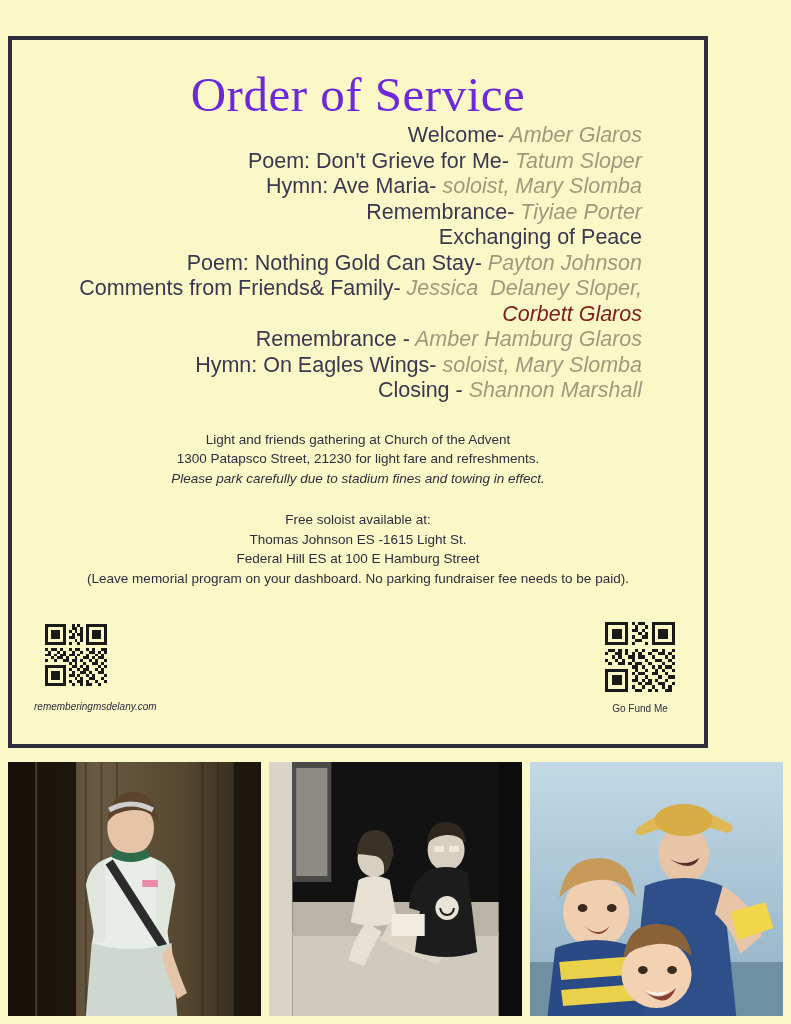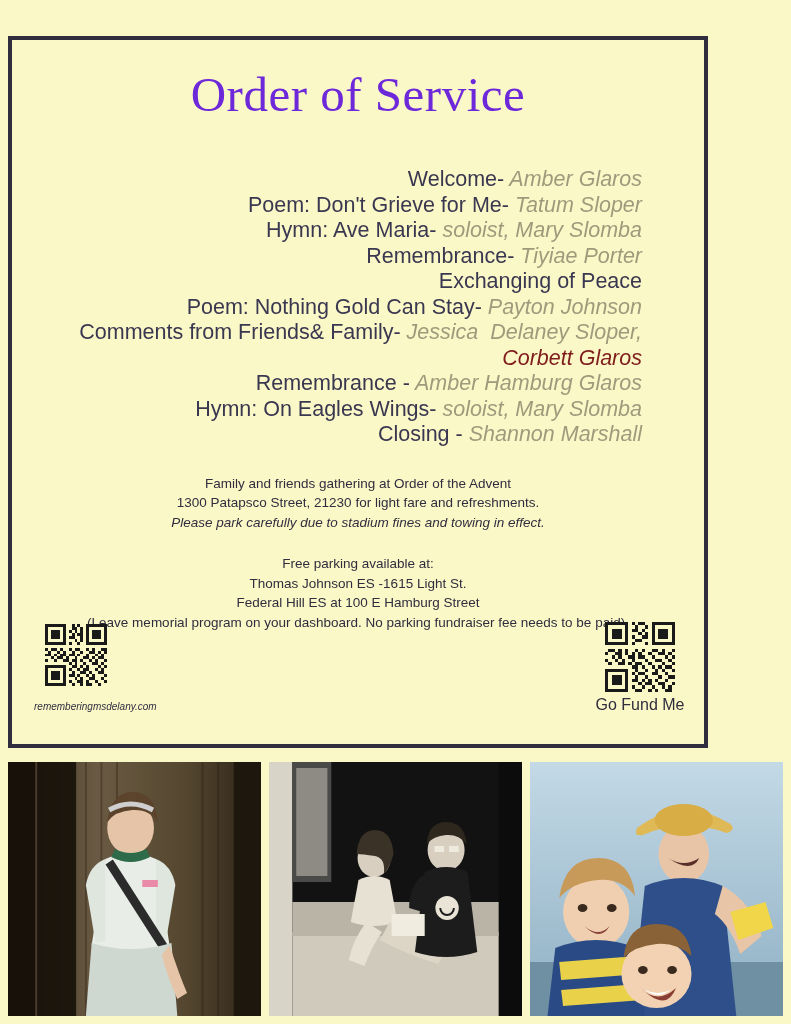--- a/index.html
+++ b/index.html
@@ -40,21 +40,20 @@
     font-family: "Liberation Serif", serif;
     font-size: 49px;
     color: #6d28d9;
     letter-spacing: 0.5px;
     margin-top: 26px;
     font-weight: normal;
   }
 
   
   .order-list {
-    margin-top: 44px;
     padding-right: 62px;
     text-align: right;
   }
   .order-line {
     font-size: 21.5px;
     line-height: 24.5px;
     color: #3a3750;
     white-space: pre-wrap;
     margin-bottom: 0px;
     padding-bottom: 1px;
@@ -107,21 +106,21 @@
     left: 22px;
     bottom: 32px;
     font-size: 10px;
     font-style: italic;
     color: #2f2d3e;
   }
   .qr-caption-right {
     position: absolute;
     right: 18px;
     bottom: 30px;
-    font-size: 16px;
+    font-size: 10px;
     color: #2f2d3e;
     text-align: center;
     width: 92px;
   }
 
   
   .photos {
     position: absolute;
     left: 0;
     bottom: 0;
@@ -160,27 +159,27 @@
       <div class="order-line"><span>Exchanging of Peace</span><span class="who"></span></div>
       <div class="order-line"><span>Poem: Nothing Gold Can Stay-</span><span class="who"> Payton Johnson</span></div>
       <div class="order-line"><span>Comments from Friends&amp; Family-</span><span class="who"> Jessica  Delaney Sloper,</span></div>
       <div class="order-line continuation">Corbett Glaros</div>
       <div class="order-line"><span>Remembrance -</span><span class="who"> Amber Hamburg Glaros</span></div>
       <div class="order-line"><span>Hymn: On Eagles Wings-</span><span class="who"> soloist, Mary Slomba</span></div>
       <div class="order-line"><span>Closing -</span><span class="who"> Shannon Marshall</span></div>
     </div>
 
     <div class="info-block">
-      <div>Family and friends gathering at Order of the Advent</div>
+      <div>Light and friends gathering at Church of the Advent</div>
       <div>1300 Patapsco Street, 21230 for light fare and refreshments.</div>
       <div class="ital">Please park carefully due to stadium fines and towing in effect.</div>
     </div>
 
     <div class="info-block second">
-      <div>Free parking available at:</div>
+      <div>Free soloist available at:</div>
       <div>Thomas Johnson ES -1615 Light St.</div>
       <div>Federal Hill ES at 100 E Hamburg Street</div>
       <div>(Leave memorial program on your dashboard. No parking fundraiser fee needs to be paid).</div>
     </div>
 
     <div class="qr-left">
       <svg class="qr-img" width="84" height="62" viewBox="0 0 21 21" shape-rendering="crispEdges">
         <rect width="21" height="21" fill="#fbf8c8"></rect>
         <g fill="#1a1a1a">
           <rect x="0" y="0" width="7" height="1"></rect>

